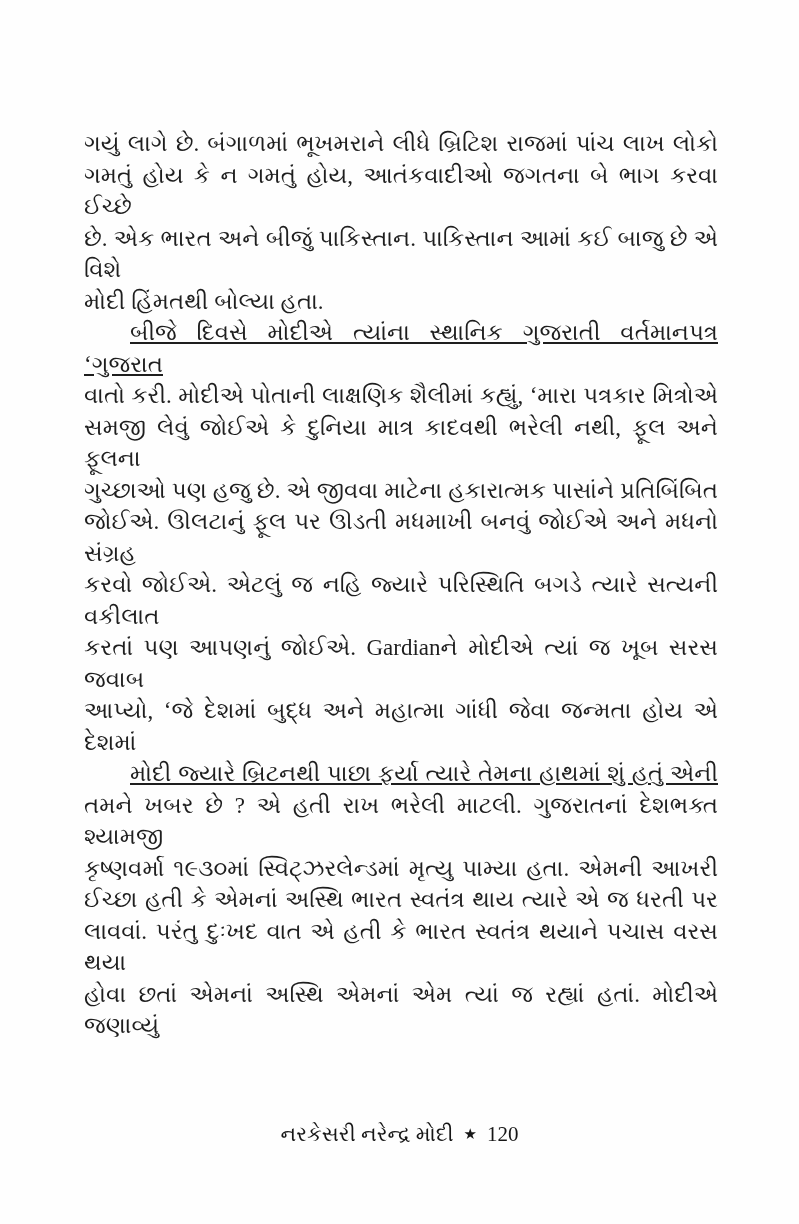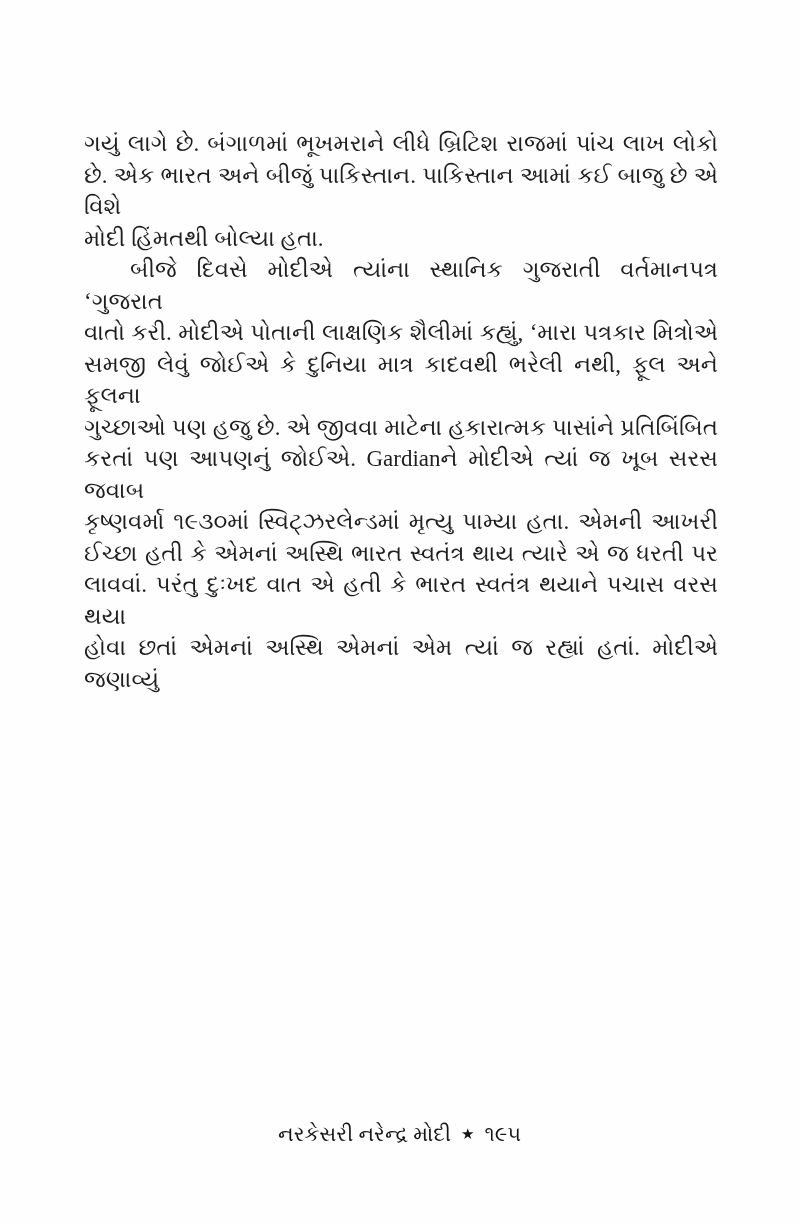--- a/index.html
+++ b/index.html
@@ -30,20 +30,21 @@
     text-align: justify;
     text-align-last: justify;
     white-space: normal;
   }
   .line.last {
     text-align: right;
     text-align-last: left;
   }
   .line.indent {
     text-indent: 46px;
+    text-decoration: underline;
   }
   .footer {
     position: absolute;
     left: 0;
     top: 1122px;
     width: 100%;
     text-align: center;
     font-size: 21px;
     color: #161616;
   }
@@ -56,39 +57,45 @@
 </style>
 </head>
 <body>
 
 <div class="page">
 
   <div class="text-block">
 
     <div>
       <div class="line">ગયું લાગે છે. બંગાળમાં ભૂખમરાને લીધે બ્રિટિશ રાજમાં પાંચ લાખ લોકો</div>
+      <div class="line">ગમતું હોય કે ન ગમતું હોય, આતંકવાદીઓ જગતના બે ભાગ કરવા ઈચ્છે</div>
       <div class="line">છે. એક ભારત અને બીજું પાકિસ્તાન. પાકિસ્તાન આમાં કઈ બાજુ છે એ વિશે</div>
       <div class="line last">મોદી હિંમતથી બોલ્યા હતા.</div>
     </div>
 
     <div>
       <div class="line indent">બીજે દિવસે મોદીએ ત્યાંના સ્થાનિક ગુજરાતી વર્તમાનપત્ર ‘ગુજરાત</div>
       <div class="line">વાતો કરી. મોદીએ પોતાની લાક્ષણિક શૈલીમાં કહ્યું, ‘મારા પત્રકાર મિત્રોએ</div>
       <div class="line">સમજી લેવું જોઈએ કે દુનિયા માત્ર કાદવથી ભરેલી નથી, ફૂલ અને ફૂલના</div>
       <div class="line">ગુચ્છાઓ પણ હજુ છે. એ જીવવા માટેના હકારાત્મક પાસાંને પ્રતિબિંબિત</div>
+      <div class="line">જોઈએ. ઊલટાનું ફૂલ પર ઊડતી મધમાખી બનવું જોઈએ અને મધનો સંગ્રહ</div>
+      <div class="line">કરવો જોઈએ. એટલું જ નહિ જ્યારે પરિસ્થિતિ બગડે ત્યારે સત્યની વકીલાત</div>
       <div class="line">કરતાં પણ આપણનું જોઈએ. Gardianને મોદીએ ત્યાં જ ખૂબ સરસ જવાબ</div>
+      <div class="line">આપ્યો, ‘જે દેશમાં બુદ્ધ અને મહાત્મા ગાંધી જેવા જન્મતા હોય એ દેશમાં</div>
     </div>
 
     <div>
+      <div class="line indent">મોદી જ્યારે બ્રિટનથી પાછા ફર્યા ત્યારે તેમના હાથમાં શું હતું એની</div>
+      <div class="line">તમને ખબર છે ? એ હતી રાખ ભરેલી માટલી. ગુજરાતનાં દેશભક્ત શ્યામજી</div>
       <div class="line">કૃષ્ણવર્મા ૧૯૩૦માં સ્વિટ્ઝરલેન્ડમાં મૃત્યુ પામ્યા હતા. એમની આખરી</div>
       <div class="line">ઈચ્છા હતી કે એમનાં અસ્થિ ભારત સ્વતંત્ર થાય ત્યારે એ જ ધરતી પર</div>
       <div class="line">લાવવાં. પરંતુ દુઃખદ વાત એ હતી કે ભારત સ્વતંત્ર થયાને પચાસ વરસ થયા</div>
       <div class="line">હોવા છતાં એમનાં અસ્થિ એમનાં એમ ત્યાં જ રહ્યાં હતાં. મોદીએ જણાવ્યું</div>
 
     </div>
 
   </div>
 
   <div class="footer">
-    <span>નરકેસરી નરેન્દ્ર મોદી</span><span class="star">★</span><span>૧૯૫</span>
+    <span>નરકેસરી નરેન્દ્ર મોદી</span><span class="star">★</span><span>120</span>
   </div>
 
 </div>
 
 </body></html>

